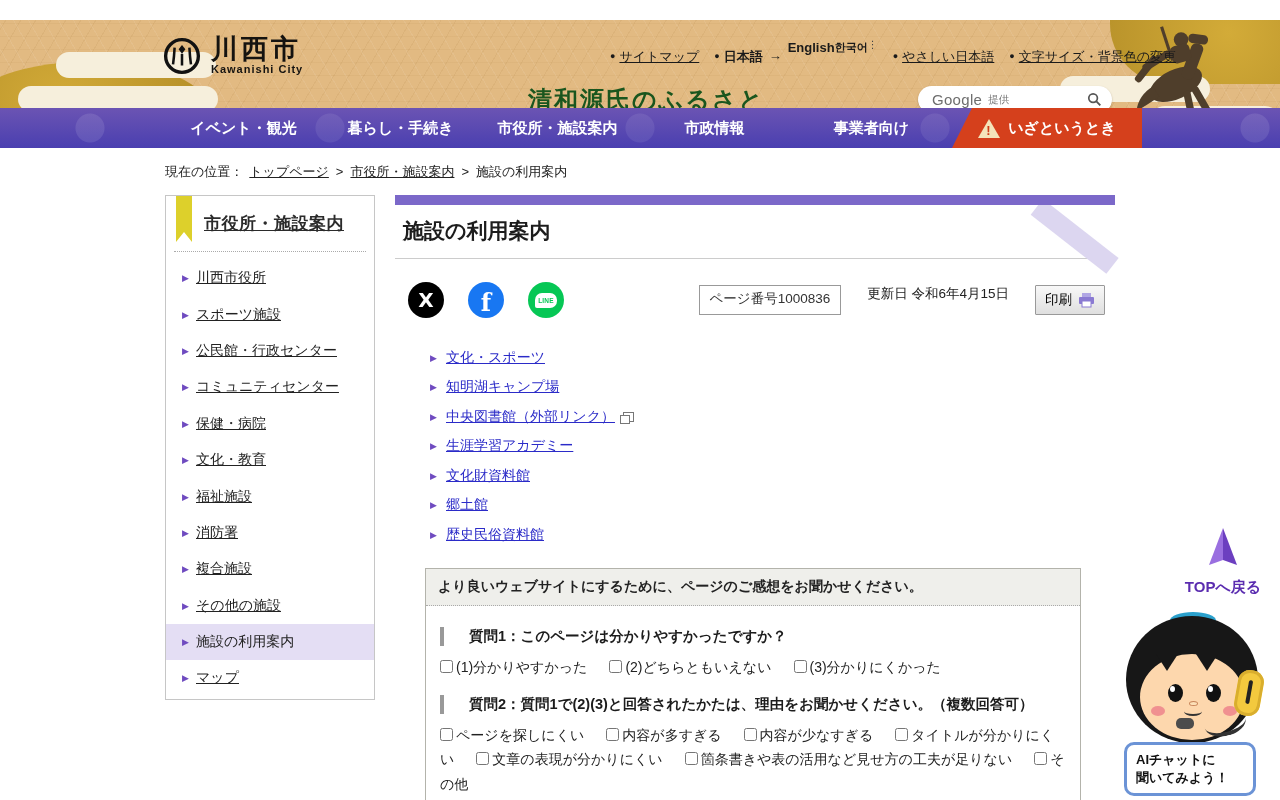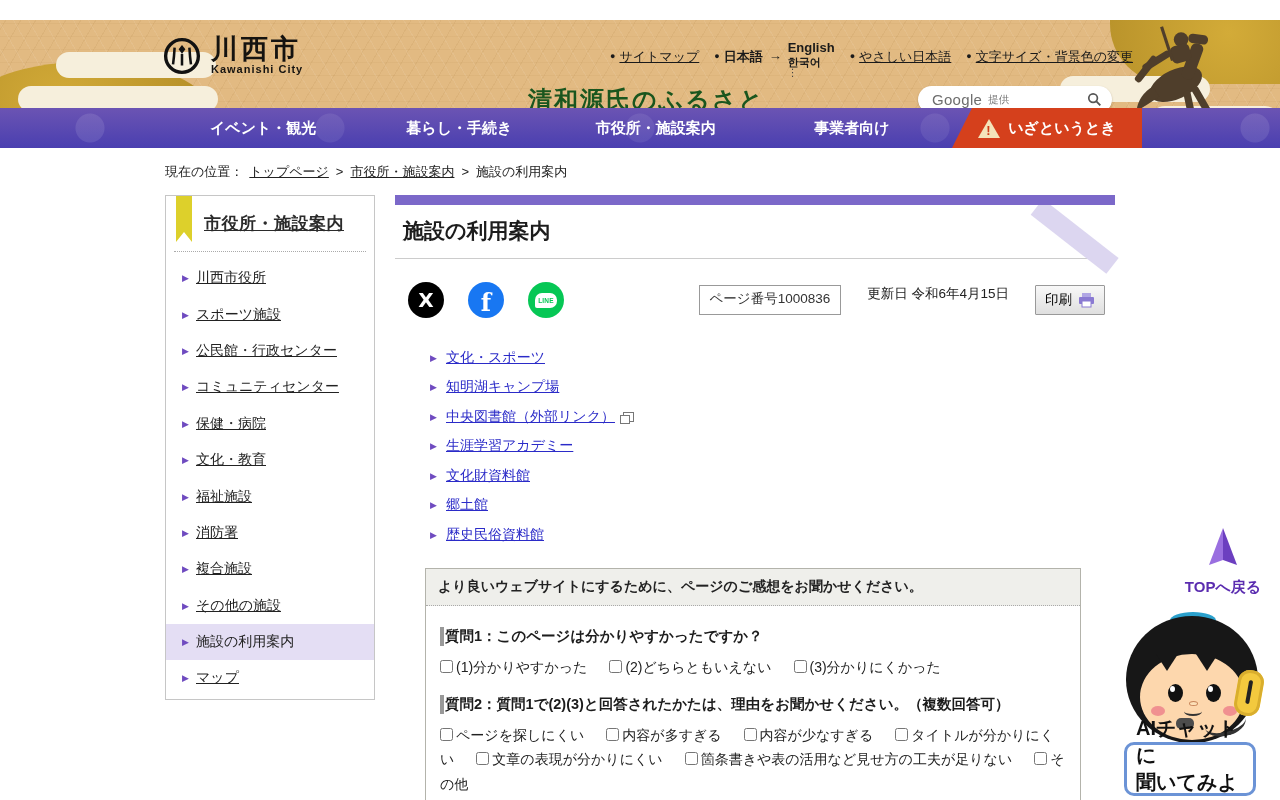--- a/index.html
+++ b/index.html
@@ -28,21 +28,21 @@
   .logo-city { font-size:27px; font-weight:bold; color:#151310; letter-spacing:3px; line-height:1; }
   .logo-en { font-size:11px; font-weight:bold; color:#151310; letter-spacing:1px; }
 
   .utility { position:absolute; left:610px; top:28px; display:flex; align-items:flex-start; gap:15px;
     font-size:13px; color:#1a1a1a; white-space:nowrap; }
   .util-item { display:flex; align-items:flex-start; gap:4px; }
   .util-item::before { content:"●"; font-size:9px; margin-top:3px; }
   .util-link { text-decoration:underline; cursor:pointer; }
   .lang-jp { font-weight:bold; }
   .lang-arrow { margin:0 2px; font-weight:bold; }
-  .lang-col { display:flex; flex-direction:column; line-height:1.15; align-items:flex-start; margin-top:-7px; }
+  .lang-col { display:flex; flex-direction:row; line-height:1.15; align-items:flex-start; margin-top:-7px; }
   .lang-en { font-weight:bold; font-size:13px; text-decoration:none; cursor:pointer; }
   .lang-ko { font-size:11px; font-weight:bold; cursor:pointer; }
   .lang-more { font-size:10px; color:#444; line-height:.8; }
 
   .tagline { position:absolute; left:528px; top:64px; font-family:"DejaVu Serif","Liberation Serif",serif;
     font-weight:bold; font-size:24px; color:#1a561e; letter-spacing:2px; }
 
   .searchbox { position:absolute; left:918px; top:66px; width:194px; height:27px; background:#fff;
     border-radius:14px; display:flex; align-items:center; padding:0 10px 0 14px;
     box-shadow:0 1px 2px rgba(90,60,20,.35); cursor:text; }
@@ -130,21 +130,21 @@
     background:#fff; margin-left:8px; }
   .ext-icon::before { content:""; position:absolute; left:-4px; top:2px; width:8px; height:7px;
     border:1px solid #777; background:#fff; }
 
   
   .feedback { position:absolute; left:30px; top:373px; width:656px; height:430px;
     border:1px solid #b3b3ab; background:#fff; }
   .fb-header { background:#efefeb; padding:9px 12px; font-size:14px; font-weight:bold; color:#222;
     border-bottom:1px dotted #aaa; }
   .fb-body { padding:6px 14px; }
-  .q-label { border-left:4px solid #999; padding-left:1px; font-weight:bold; font-size:14.5px;
+  .q-label { border-left:4px solid #999; padding-left:25px; font-weight:bold; font-size:14.5px;
     margin:15px 0 9px; color:#1c1c1c; }
   .q-options { font-size:14px; color:#222; line-height:1.75; }
   .q-options label { margin-right:22px; cursor:pointer; }
   .q-options input { width:13px; height:13px; vertical-align:-1px; margin-right:3px; cursor:pointer; }
 
   
   .top-btn { position:absolute; left:1178px; top:528px; width:90px; text-align:center; cursor:pointer; }
   .top-label { margin-top:8px; font-size:15px; font-weight:bold; color:#5b2db0; }
 
   .ai-chat { position:absolute; left:1118px; top:612px; width:148px; height:186px; cursor:pointer; }
@@ -165,21 +165,21 @@
   .mouth { position:absolute; left:66px; top:95px; width:18px; height:9px; border-bottom:2px solid #333; border-radius:50%; }
   .phone { position:absolute; left:118px; top:58px; width:26px; height:46px; background:#f3c93e;
     border-radius:12px; transform:rotate(10deg); box-shadow:inset 0 0 0 3px #d9ae2e; }
   .phone::after { content:""; position:absolute; left:11px; top:10px; width:4px; height:24px; background:#222; border-radius:2px; }
   .mic-arm { position:absolute; left:86px; top:98px; width:42px; height:26px; border-bottom:4px solid #333;
     border-radius:50%; transform:rotate(-14deg); }
   .mic { position:absolute; left:58px; top:106px; width:18px; height:11px; background:#4c4c4c; border-radius:5px; }
   .ai-bubble { position:absolute; left:6px; top:130px; width:132px; height:54px; background:#fff;
     border:3px solid #6b93d6; border-radius:10px; display:flex; flex-direction:column; justify-content:center;
     padding-left:9px; z-index:3; }
-  .ai-line { font-size:20px; font-weight:bold; color:#111; line-height:1.35; }
+  .ai-line { font-size:13px; font-weight:bold; color:#111; line-height:1.35; }
 </style>
 </head>
 <body>
 
 <div class="page">
 
   <header class="site-header">
     <div class="gold-blob"></div>
     <div class="cloud cream" style="left:56px;top:32px;width:160px;height:26px;"></div>
     <div class="cloud cream" style="left:18px;top:66px;width:200px;height:26px;"></div>
@@ -249,20 +249,21 @@
         <line x1="10" y1="10" x2="14.2" y2="14.2" stroke="#555" stroke-width="2"></line>
       </svg>
     </div>
   </header>
 
   <nav class="main-nav">
     <div class="nav-items">
         <a class="nav-item">イベント・観光</a>
         <a class="nav-item">暮らし・手続き</a>
         <a class="nav-item">市役所・施設案内</a>
+        <a class="nav-item">市政情報</a>
         <a class="nav-item">事業者向け</a>
       </div>
     <a class="nav-emergency">
       <span class="warn-icon"></span>
       <span>いざというとき</span>
     </a>
   </nav>
 
   <div class="breadcrumb">
     <span class="crumb-prefix">現在の位置：</span><span id="crumb-links"><a class="crumb-link">トップページ</a><span class="crumb-sep">&gt;</span><a class="crumb-link">市役所・施設案内</a><span class="crumb-sep">&gt;</span><span class="crumb-current">施設の利用案内</span></span>

